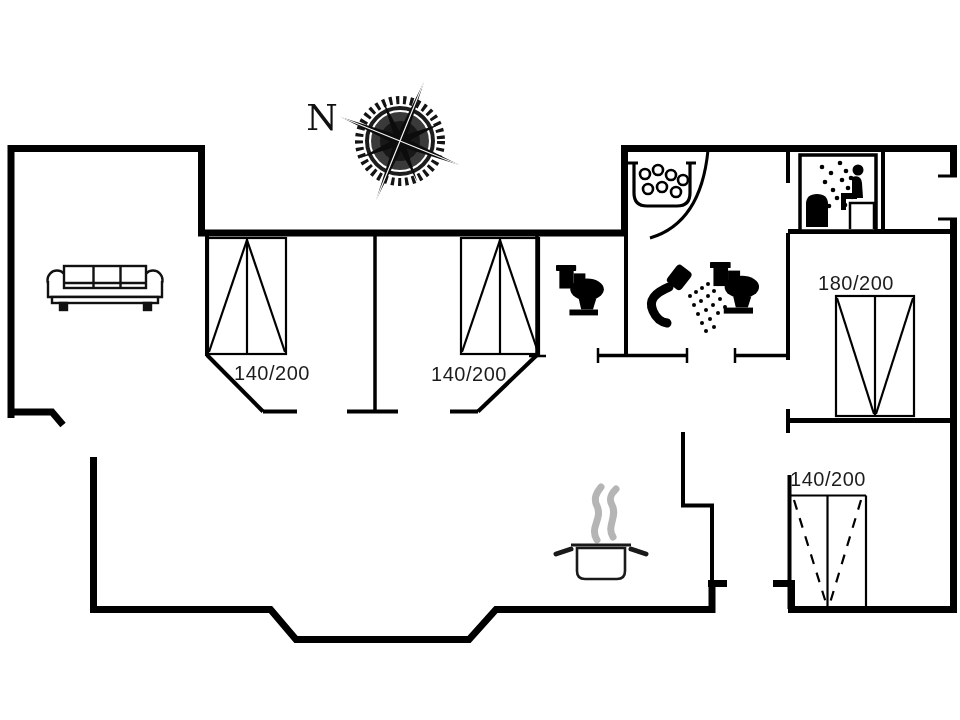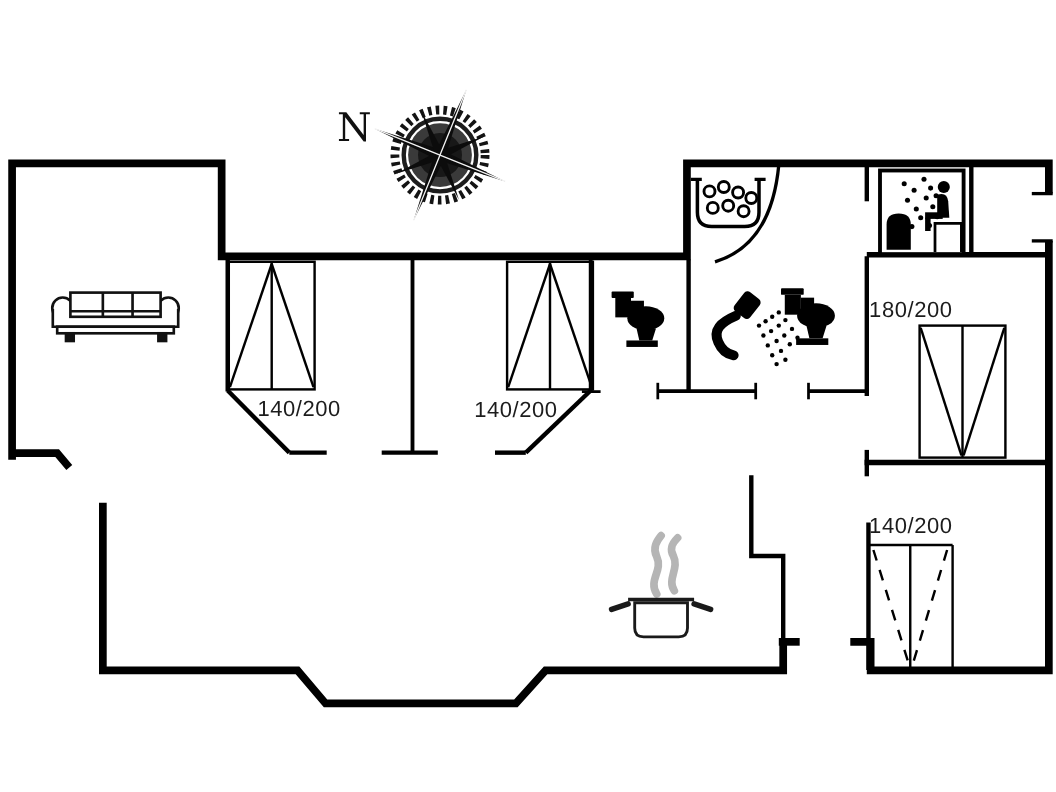--- a/index.html
+++ b/index.html
@@ -221,16 +221,16 @@
       </g>
     </g>
   </svg>
 
   <div class="north-label" style="left:322px;top:117px">N</div>
 
   <div class="plan-label" style="left:272px;top:373px">140/200</div>
 
   <div class="plan-label" style="left:469px;top:374px">140/200</div>
 
-  <div class="plan-label" style="left:828px;top:283px">180/200</div>
+  <div class="plan-label" style="left:856px;top:283px">180/200</div>
 
   <div class="plan-label" style="left:828px;top:479px">140/200</div>
 </div>
 
 </body></html>

